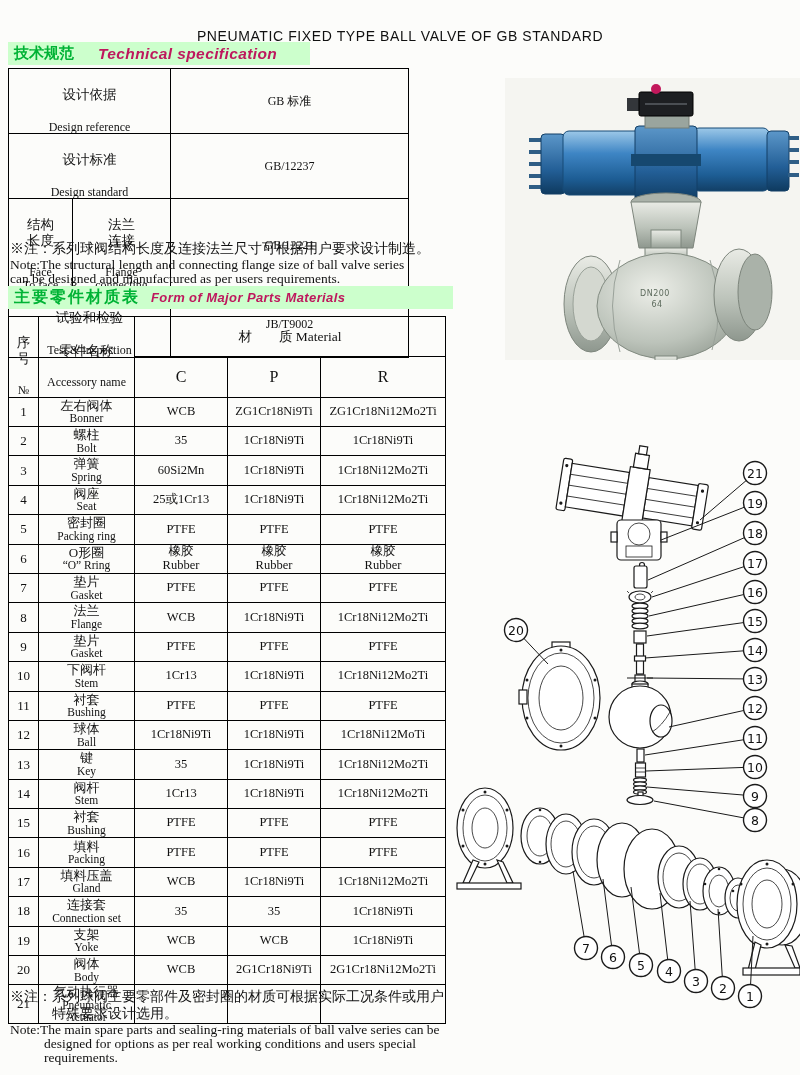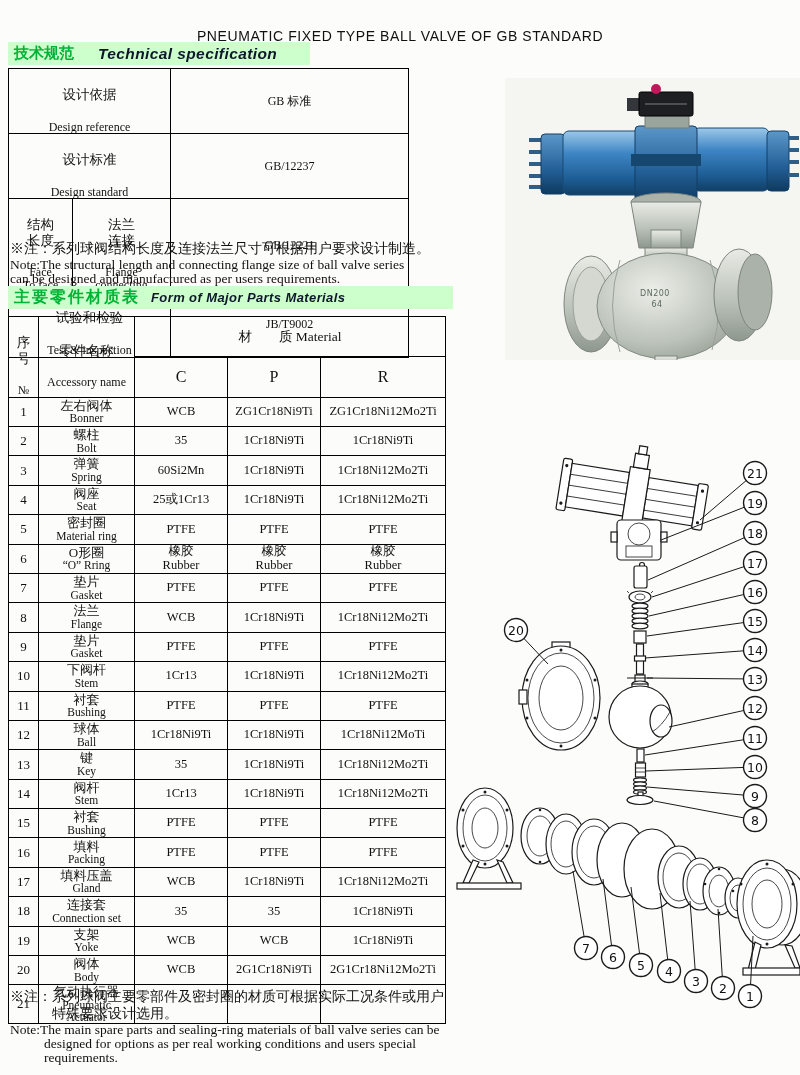--- a/index.html
+++ b/index.html
@@ -9,21 +9,21 @@
 
   .title-cn{position:absolute;top:5px;left:70px;width:720px;text-align:center;
     font-family:"Liberation Sans",sans-serif;font-weight:bold;font-style:italic;font-size:19px;}
   .title-en{position:absolute;top:28px;left:0;width:800px;text-align:center;
     font-family:"Liberation Sans",sans-serif;font-size:14px;letter-spacing:.6px;}
 
   .sec-header{position:absolute;background:#ccffcc;display:flex;align-items:center;
     gap:16px;padding:1px 6px;height:21px;}
   .sec-header .cn{color:#00b335;font-weight:bold;font-size:15px;
     font-family:"Liberation Sans",sans-serif;}
-  .sec-header .en{color:#0f172a;font-weight:bold;font-style:italic;font-size:15.5px;
+  .sec-header .en{color:#be185d;font-weight:bold;font-style:italic;font-size:15.5px;
     font-family:"Liberation Sans",sans-serif;letter-spacing:.4px;}
   #hdr1{left:8px;top:42px;width:290px;gap:24px;}
   #hdr2{left:8px;top:286px;width:433px;gap:11px;}
   #hdr2 .cn{font-size:16px;letter-spacing:2px;}
   #hdr2 .en{font-size:13px;text-align:right;}
 
   table{border-collapse:collapse;position:absolute;table-layout:fixed;}
   td,th{border:1.6px solid #000;padding:0 2px;text-align:center;vertical-align:middle;
     white-space:pre-line;overflow:hidden;font-weight:normal;}
   .lbl-cn{font-size:13.5px;line-height:1.15;}
@@ -172,21 +172,21 @@
         </tr>
         <tr>
           <td class="c-no">4</td>
           <td class="c-name"><div class="nm-cn">阀座</div><div class="nm-en">Seat</div></td>
           <td class="c-mat">25或1Cr13</td>
           <td class="c-mat">1Cr18Ni9Ti</td>
           <td class="c-mat">1Cr18Ni12Mo2Ti</td>
         </tr>
         <tr>
           <td class="c-no">5</td>
-          <td class="c-name"><div class="nm-cn">密封圈</div><div class="nm-en">Material ring</div></td>
+          <td class="c-name"><div class="nm-cn">密封圈</div><div class="nm-en">Packing ring</div></td>
           <td class="c-mat">PTFE</td>
           <td class="c-mat">PTFE</td>
           <td class="c-mat">PTFE</td>
         </tr>
         <tr>
           <td class="c-no">6</td>
           <td class="c-name"><div class="nm-cn">O形圈</div><div class="nm-en">“O” Rring</div></td>
           <td class="c-mat">橡胶
 Rubber</td>
           <td class="c-mat">橡胶

